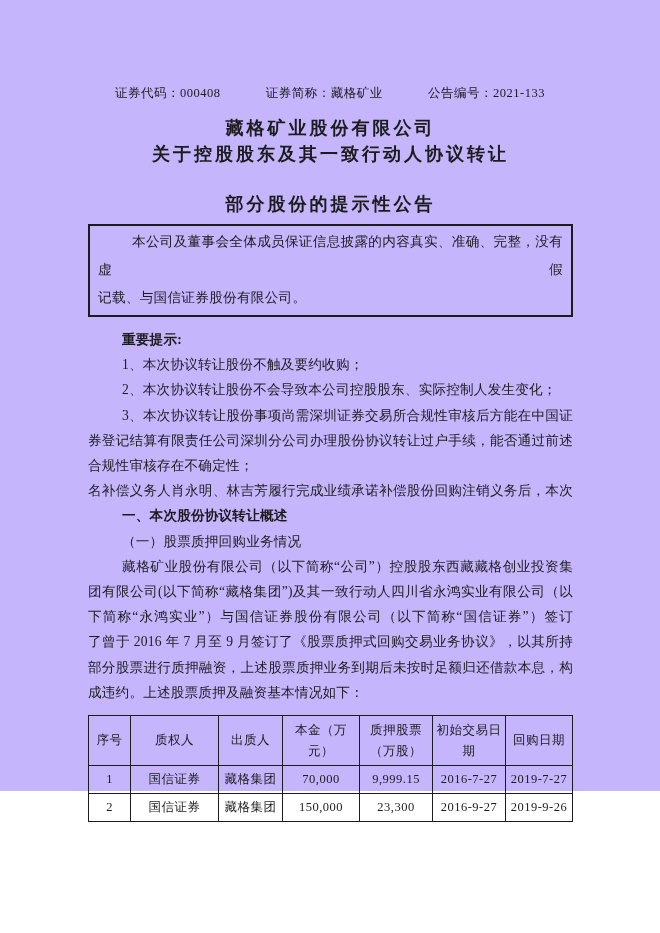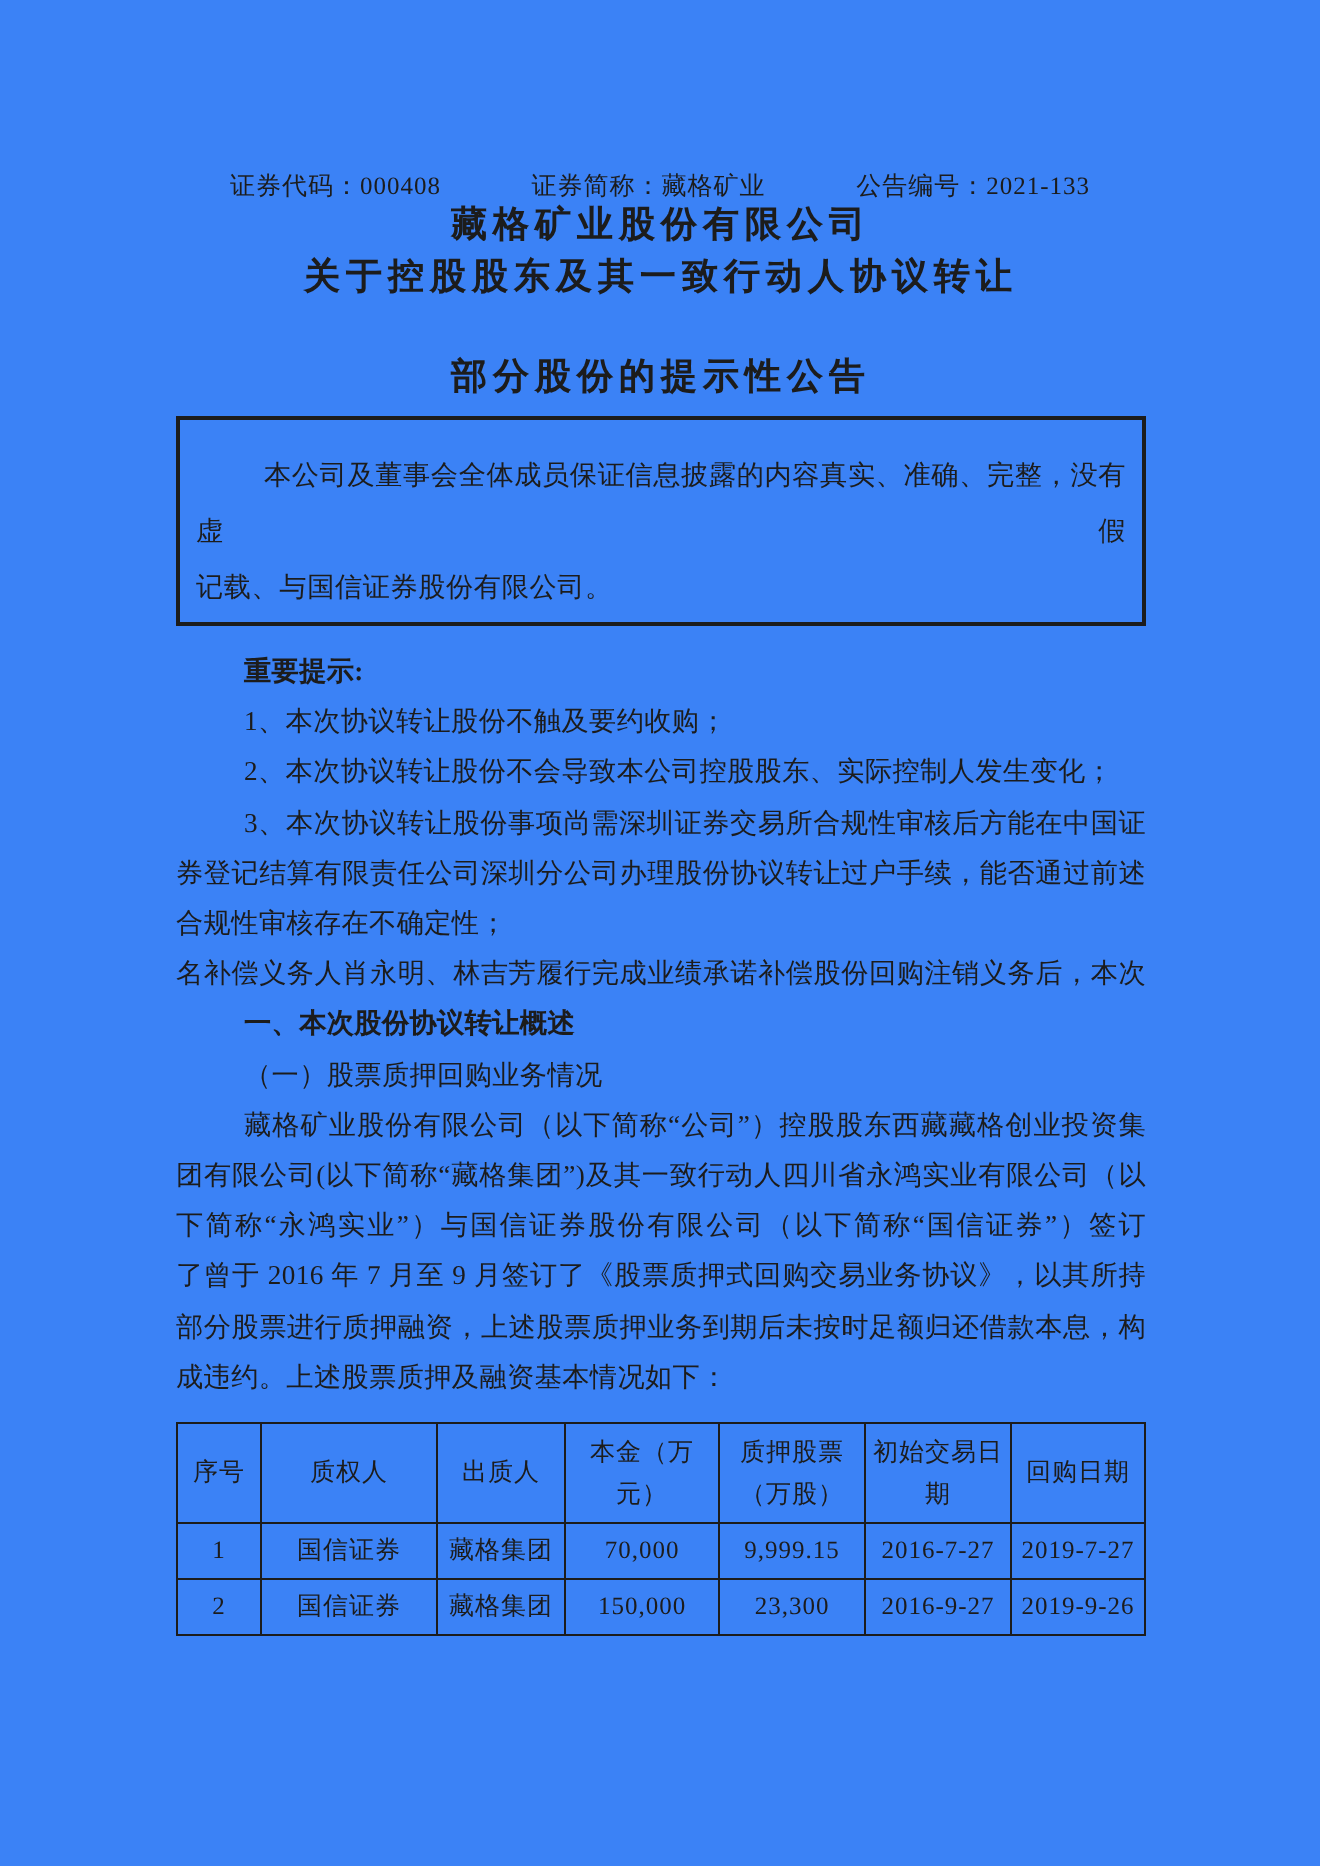--- a/index.html
+++ b/index.html
@@ -4,21 +4,21 @@
 <style>
   * { margin: 0; padding: 0; box-sizing: border-box; }
   html, body { background: #ffffff; }
   body {
     width: 660px; height: 933px;
     font-family: "Liberation Serif", "DejaVu Serif", serif;
     color: #1c1c1c;
     overflow: hidden;
     position: relative;
   }
-  .page { width: 660px; height: 933px; background: #3b82f6; }
+  .page { width: 660px; height: 791px; background: #c4b5fd; }
   .content { width: 485px; margin-left: 88px; }
 
   
   .doc-header {
     padding-top: 86px;
     display: flex;
     justify-content: space-between;
     font-size: 12.5px;
     line-height: 15px;
     padding-left: 27px;
@@ -27,29 +27,29 @@
   }
 
   
   .title {
     text-align: center;
     font-weight: bold;
     font-size: 18px;
     line-height: 22px;
     letter-spacing: 3px;
   }
-  .title-1 { }
+  .title-1 { margin-top: 16px; }
   .title-2 { margin-top: 4px; }
   .title-3 { margin-top: 28px; }
 
   
   .disclaimer-box {
     margin-top: 9px;
     border: 2px solid #1c1c1c;
-    padding: 14px 8px 3px 8px;
+    padding: 2px 8px 3px 8px;
     font-size: 13.6px;
     line-height: 28px;
     letter-spacing: 0.3px;
   }
 
   
   .bodytext {
     margin-top: 10px;
     font-size: 13.6px;
     line-height: 25.2px;

